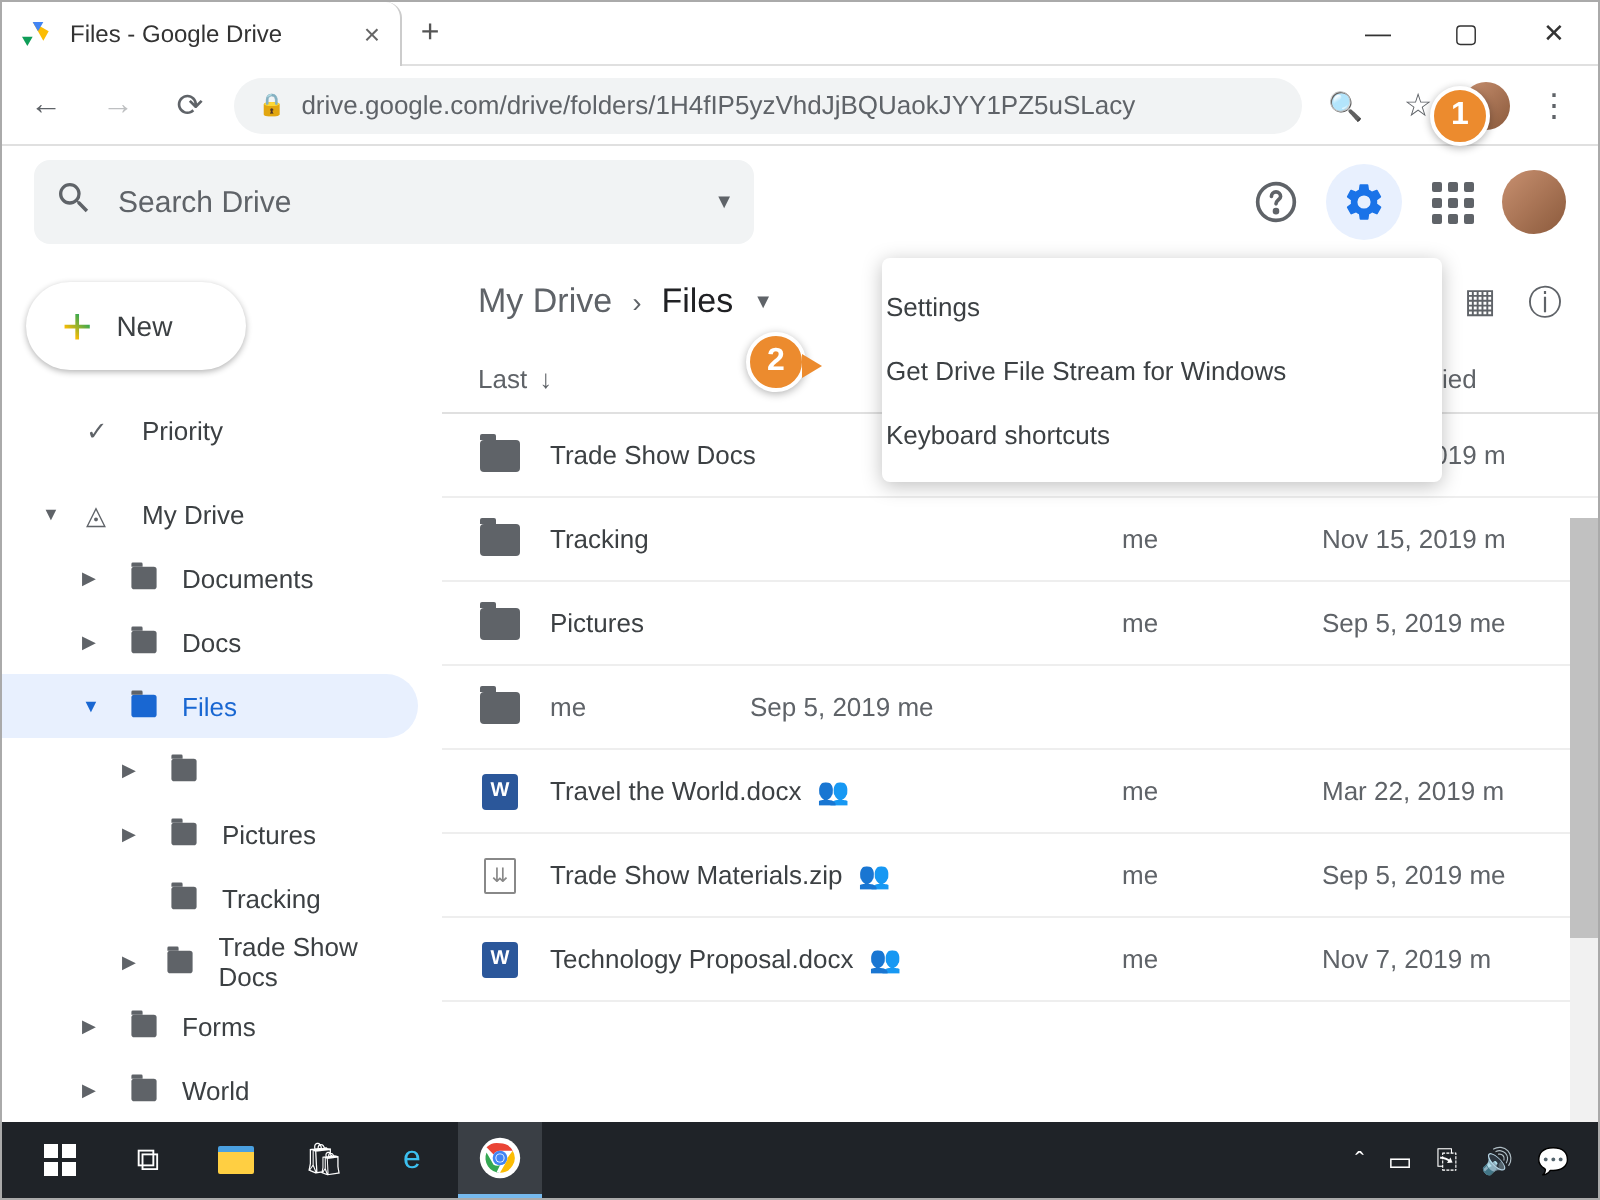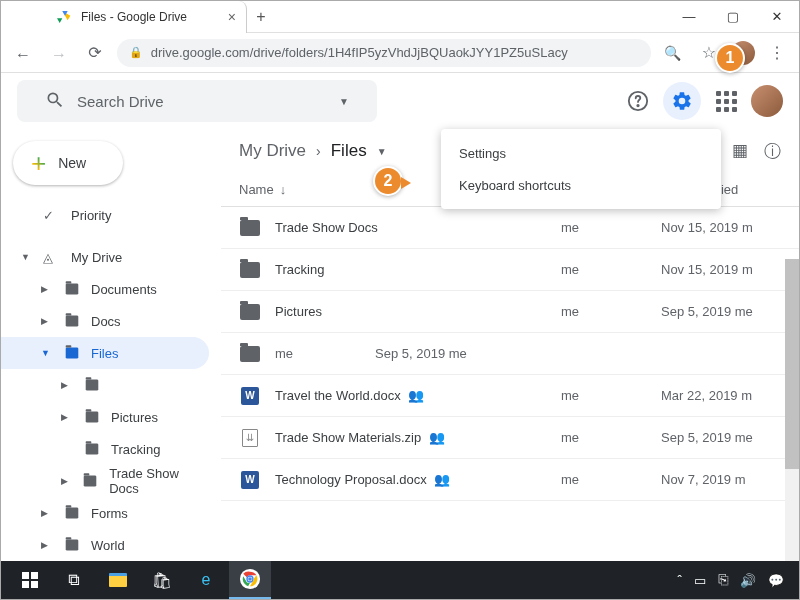--- a/index.html
+++ b/index.html
@@ -1,36 +1,36 @@
 <!DOCTYPE html>
 <html><head>
 <meta charset="utf-8">
 <style>
 * { margin: 0; padding: 0; box-sizing: border-box; font-family: 'Segoe UI', Arial, sans-serif; }
 body { width: 800px; height: 600px; overflow: hidden; background: #fff; border: 1px solid #aaa; position: relative; }
 
-.titlebar { height: 32px; background: #fff; display: flex; align-items: center; border-bottom: 1px solid #e0e0e0; margin-left: 46px; }
+.titlebar { height: 32px; background: #fff; display: flex; align-items: center; border-bottom: 1px solid #e0e0e0; }
 .tab { height: 32px; background: #fff; border-right: 1px solid #ccc; display: flex; align-items: center; padding: 0 10px; font-size: 12px; color: #333; gap: 8px; min-width: 200px; border-radius: 8px 8px 0 0; }
 .tab .favicon { width: 16px; height: 16px; display:flex; align-items:center; justify-content:center; }
 .tab-close { color: #666; font-size: 14px; margin-left: auto; }
 .newtab { width: 28px; height: 28px; display:flex; align-items:center; justify-content:center; color:#555; font-size:16px; }
 .win-controls { margin-left: auto; display: flex; }
 .win-btn { width: 44px; height: 30px; display: flex; align-items: center; justify-content: center; font-size: 13px; color:#333; }
 
 .addrbar { height: 40px; display: flex; align-items: center; padding: 0 8px; gap: 8px; border-bottom: 1px solid #e0e0e0; }
 .nav-icon { width: 28px; height: 28px; display: flex; align-items: center; justify-content: center; color: #5f6368; font-size: 16px; }
 .url-box { flex: 1; height: 28px; background: #f1f3f4; border-radius: 14px; display: flex; align-items: center; padding: 0 12px; gap: 8px; font-size: 13px; color: #5f6368; overflow:hidden; }
 .lock { font-size: 11px; }
 .avatar-sm { width: 24px; height: 24px; border-radius: 50%; background: linear-gradient(135deg,#c89070,#8b5a3c); }
 
 .drive-header { height: 56px; display: flex; align-items: center; padding: 0 16px; gap: 12px; }
 .drive-logo { display:flex; align-items:center; gap:8px; min-width:200px; }
 .drive-logo-icon { width:34px; height:34px; }
 .drive-logo-text { font-size: 21px; color: #5f6368; }
-.search-box { flex: 1; max-width: 360px; height: 42px; background: #f1f3f4; border-radius: 8px; display: flex; align-items: center; padding: 0 28px; gap: 12px; color: #5f6368; font-size: 15px; }
+.search-box { flex: 1; max-width: 360px; height: 42px; background: #f1f3f4; border-radius: 8px; display: flex; align-items: center; padding: 0 10px; gap: 12px; color: #5f6368; font-size: 15px; }
 .search-caret { margin-left: auto; font-size: 10px; color:#5f6368; }
 .hdr-icons { margin-left: auto; display: flex; align-items: center; gap: 6px; }
 .hdr-icon { width: 38px; height: 38px; display: flex; align-items: center; justify-content: center; color: #5f6368; border-radius:50%; }
 .gear-active { background: #e8f0fe; color: #1a73e8; }
 .apps-grid { display:grid; grid-template-columns:repeat(3,5px); grid-template-rows:repeat(3,5px); gap:3px; }
 .apps-grid span { background:#5f6368; border-radius:1px; }
 .avatar-lg { width: 32px; height: 32px; border-radius: 50%; background: linear-gradient(135deg,#c89070,#8b5a3c); }
 
 .main { display: flex; height: 428px; }
 .sidebar { width: 220px; padding: 8px 0; overflow:hidden; }
@@ -61,21 +61,21 @@
 .file-name { flex: 1; display:flex; align-items:center; gap:8px; }
 .file-owner { width: 100px; color:#5f6368; }
 .file-modified { width: 120px; color:#5f6368; }
 .folder-ico { width:20px; height:16px; background:#5f6368; border-radius:2px; position:relative; }
 .folder-ico::before { content:''; position:absolute; top:-3px; left:0; width:8px; height:3px; background:#5f6368; border-radius:1px 1px 0 0; }
 .word-ico { width:18px; height:18px; background:#2b579a; color:#fff; font-size:10px; font-weight:bold; display:flex; align-items:center; justify-content:center; border-radius:2px; }
 .zip-ico { width:16px; height:18px; border:1px solid #888; border-radius:1px; position:relative; display:flex; align-items:center; justify-content:center; font-size:10px; color:#888; }
 .share-ico, .star-ico { color:#bbb; font-size:13px; }
 
 .settings-menu { position: absolute; top: 0px; right: 78px; width: 280px; background: #fff; border-radius: 4px; box-shadow: 0 2px 10px rgba(0,0,0,0.25); padding: 8px 0; z-index: 10; }
-.menu-item { height: 32px; display: flex; align-items: center; padding: 0 18px; font-size: 13px; color: #3c4043; }
+.menu-item { height: 32px; display: flex; align-items: center; padding: 0 2px; font-size: 13px; color: #3c4043; }
 
 .callout { position: absolute; width: 30px; height: 30px; background: #ec8b2e; border: 2px solid #fff; border-radius: 50%; color: #fff; font-weight: bold; font-size: 16px; display: flex; align-items: center; justify-content: center; z-index: 20; box-shadow: 0 1px 4px rgba(0,0,0,0.3); }
 .callout-1 { top: 42px; right: 54px; }
 .callout-2 { top: 165px; left: 372px; }
 .callout-2::after { content:''; position:absolute; right:-10px; top:9px; border-left:10px solid #ec8b2e; border-top:6px solid transparent; border-bottom:6px solid transparent; }
 
 .scrollbar { position:absolute; right:0; top:130px; width:14px; height:320px; background:#f1f1f1; }
 .scrollbar-thumb { width:14px; height:210px; background:#c1c1c1; }
 
 .taskbar { position:absolute; bottom:0; left:0; right:0; height:38px; background:#1f2328; display:flex; align-items:center; padding:0 8px; gap:2px; }
@@ -248,21 +248,21 @@
       <span class="crumb-current">Files</span>
       <span class="crumb-sep" style="font-size:10px">▼</span>
       <div class="toolbar-icons">
         <span>▦</span>
         <span>ⓘ</span>
       </div>
     </div>
 
     <div class="col-headers">
       <div class="col-name">
-        <span>Name</span>
+        <span>Last</span>
         <span>↓</span>
       </div>
       <div class="col-owner">Owner</div>
       <div class="col-modified">Last modified</div>
     </div>
 
     <div id="file-list">
         <div class="file-row">
           <span class="file-icon">
             <span class="folder-ico"></span>
@@ -319,20 +319,21 @@
           <span class="file-modified">Nov 7, 2019 m</span>
         </div>
       </div>
 
     <div class="scrollbar">
         <div class="scrollbar-thumb"></div>
       </div>
 
     <div class="settings-menu">
       <div class="menu-item">Settings</div>
+      <div class="menu-item">Get Drive File Stream for Windows</div>
       <div class="menu-item">Keyboard shortcuts</div>
     </div>
   </div>
 </div>
 
 <div class="callout callout-1">1</div>
 <div class="callout callout-2">2</div>
 
 <div class="taskbar">
   <div class="task-icon">

